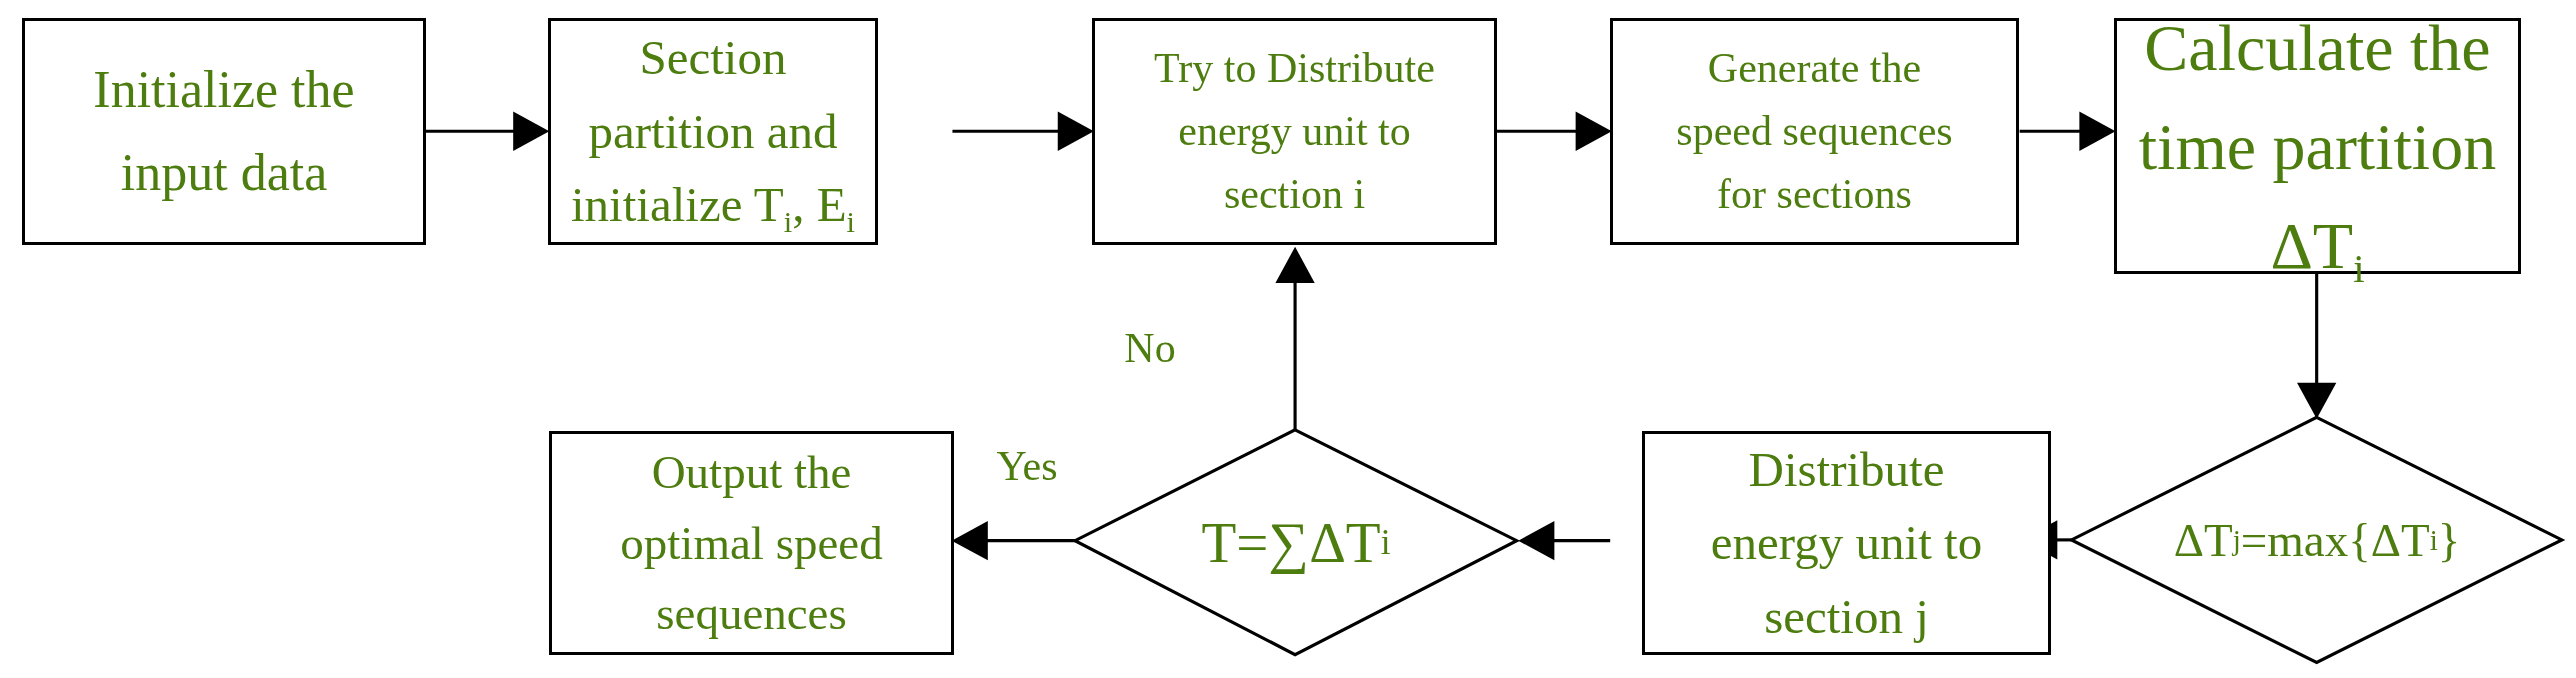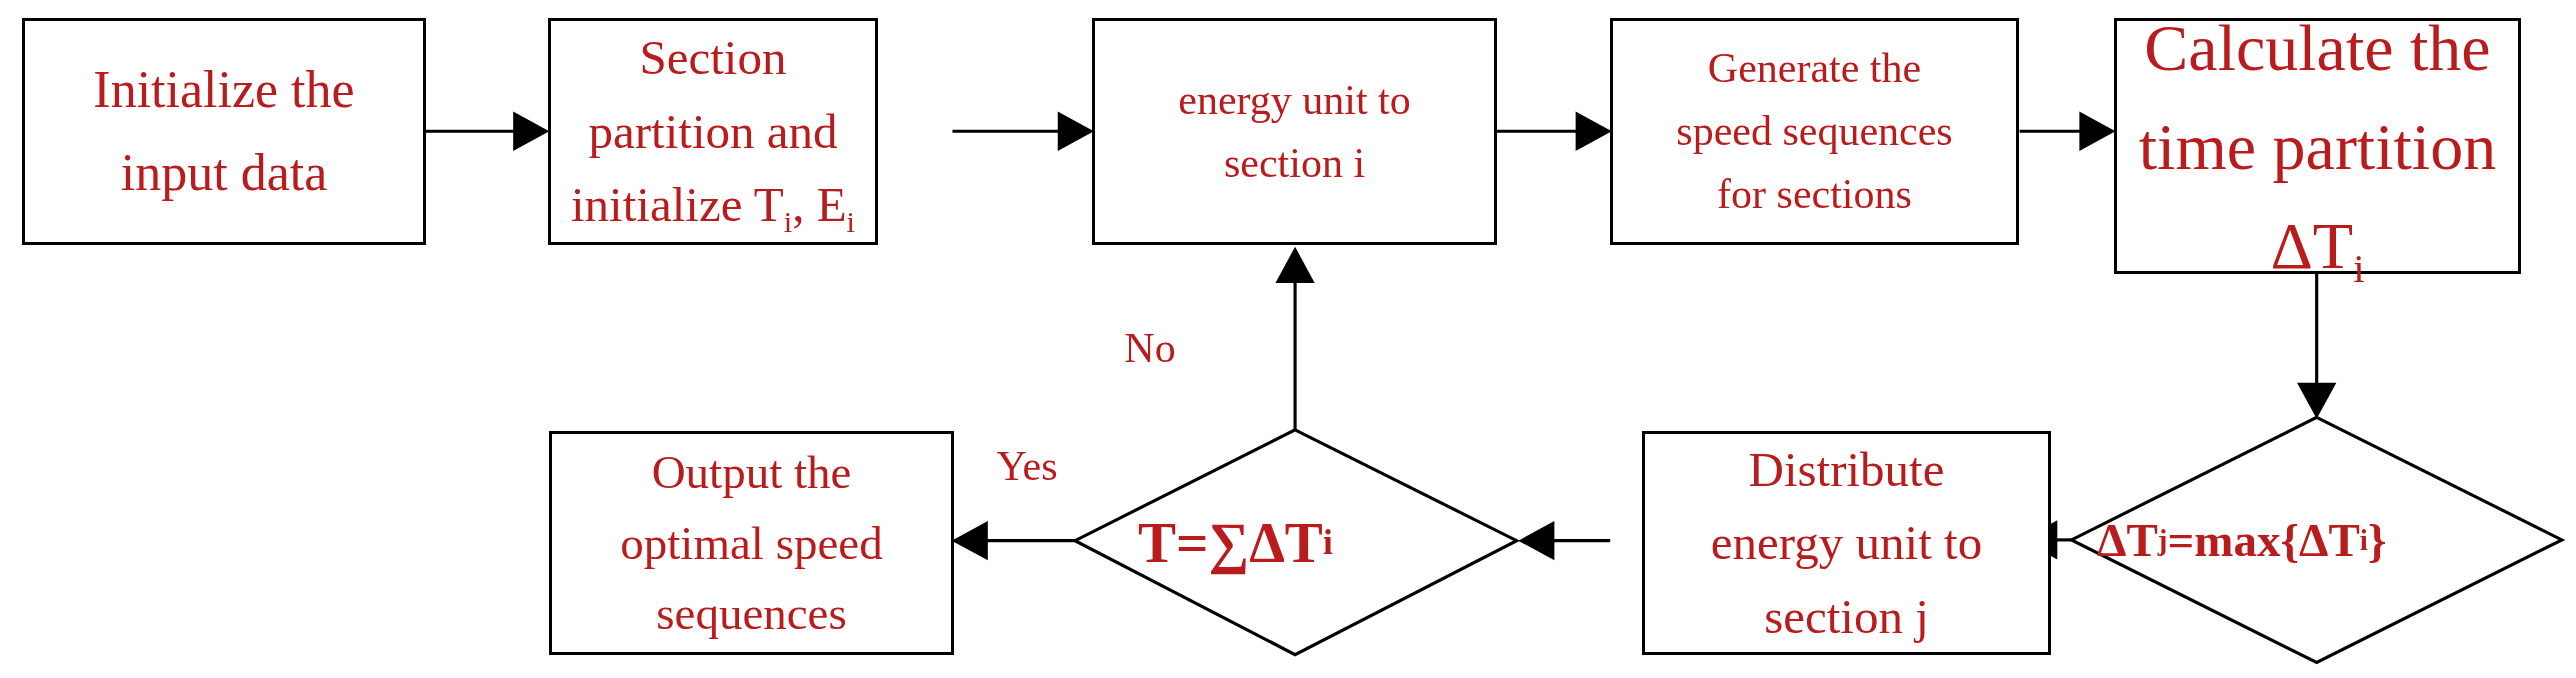--- a/index.html
+++ b/index.html
@@ -2,21 +2,21 @@
 <html style="font-size:12.6px"><head>
 <meta charset="utf-8">
 <style>
   html, body { margin: 0; padding: 0; background: #ffffff; }
   .stage {
     position: relative;
     width: 2576px;
     height: 679px;
     background: #ffffff;
     font-family: "Liberation Serif", "DejaVu Serif", serif;
-    color: #b91c1c;
+    color: #4d7c0f;
     overflow: hidden;
   }
   .connectors {
     position: absolute;
     left: 0; top: 0;
     width: 2576px; height: 679px;
   }
   .rect {
     position: absolute;
     box-sizing: border-box;
@@ -27,24 +27,23 @@
     justify-content: center;
     align-items: center;
     text-align: center;
     z-index: 2;
   }
   .tl { line-height: 1.5; white-space: nowrap; }
   .dlabel {
     position: absolute;
     display: flex;
     align-items: center;
-    justify-content: flex-start;
+    justify-content: center;
     white-space: nowrap;
     z-index: 2;
-    font-weight: bold;
   }
   .elabel {
     position: absolute;
     display: flex;
     align-items: center;
     justify-content: center;
     white-space: nowrap;
     z-index: 2;
   }
   sub { font-size: 0.62em; line-height: 0; }
@@ -92,20 +91,21 @@
     <div class="tl" style="line-height:1.58;"><span>input data</span></div>
   </div>
 
   <div class="rect" style="left:548px; top:18px; width:330px; height:227px; font-size:49px;">
     <div class="tl"><span>Section</span></div>
     <div class="tl"><span>partition and</span></div>
     <div class="tl"><span>initialize T</span><sub>i</sub><span>, E</span><sub>i</sub></div>
   </div>
 
   <div class="rect" style="left:1092px; top:18px; width:405px; height:227px; font-size:42px;">
+    <div class="tl"><span>Try to Distribute</span></div>
     <div class="tl"><span>energy unit to</span></div>
     <div class="tl"><span>section i</span></div>
   </div>
 
   <div class="rect" style="left:1610px; top:18px; width:409px; height:227px; font-size:42px;">
     <div class="tl"><span>Generate the</span></div>
     <div class="tl"><span>speed sequences</span></div>
     <div class="tl"><span>for sections</span></div>
   </div>
 

